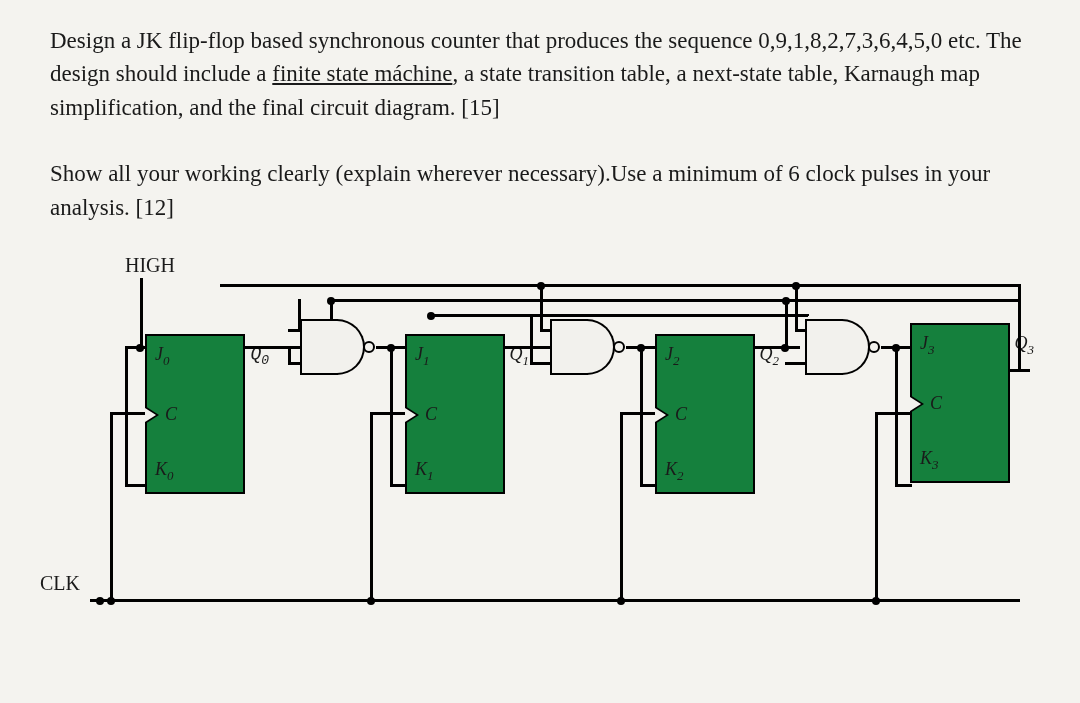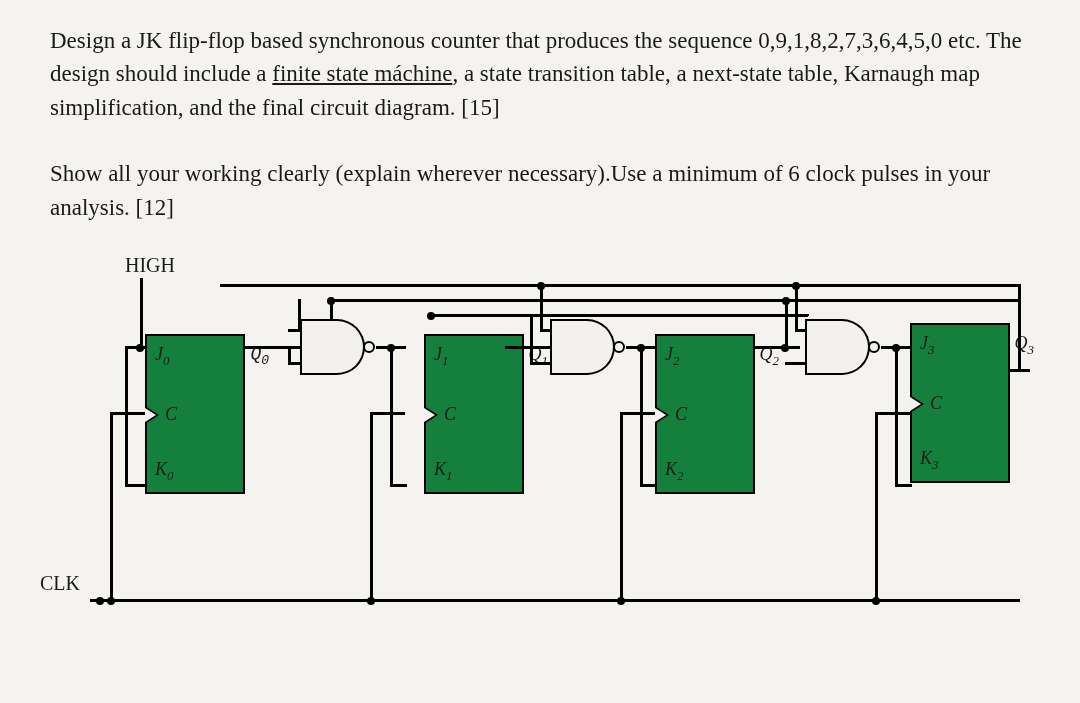--- a/index.html
+++ b/index.html
@@ -170,21 +170,21 @@
     <div class="wire h" style="left:238px; top:75px; width:14px;"></div>
 
     <div class="wire v" style="left:238px; top:92px; height:18px;"></div>
     <div class="wire h" style="left:238px; top:108px; width:14px;"></div>
 
     <div class="wire h" style="left:326px; top:92px; width:30px;"></div>
     <div class="wire v" style="left:340px; top:92px; height:140px;"></div>
     <div class="wire h" style="left:340px; top:230px; width:17px;"></div>
     <div class="dot" style="left:341px; top:93px;"></div>
 
-    <div class="ff" style="left:374px; top:80px;">
+    <div class="ff" style="left:355px; top:80px;">
       <div class="pin j"><span>J</span><span class="sub">1</span></div>
       <div class="clk-tri"></div>
         <div class="clk-tri-inner"></div>
       <div class="pin c">C</div>
       <div class="pin k"><span>K</span><span class="sub">1</span></div>
       <div class="pin q"><span>Q</span><span class="sub">1</span></div>
     </div>
 
     <div class="wire v" style="left:320px; top:158px; height:188px;"></div>
     <div class="wire h" style="left:320px; top:158px; width:35px;"></div>

